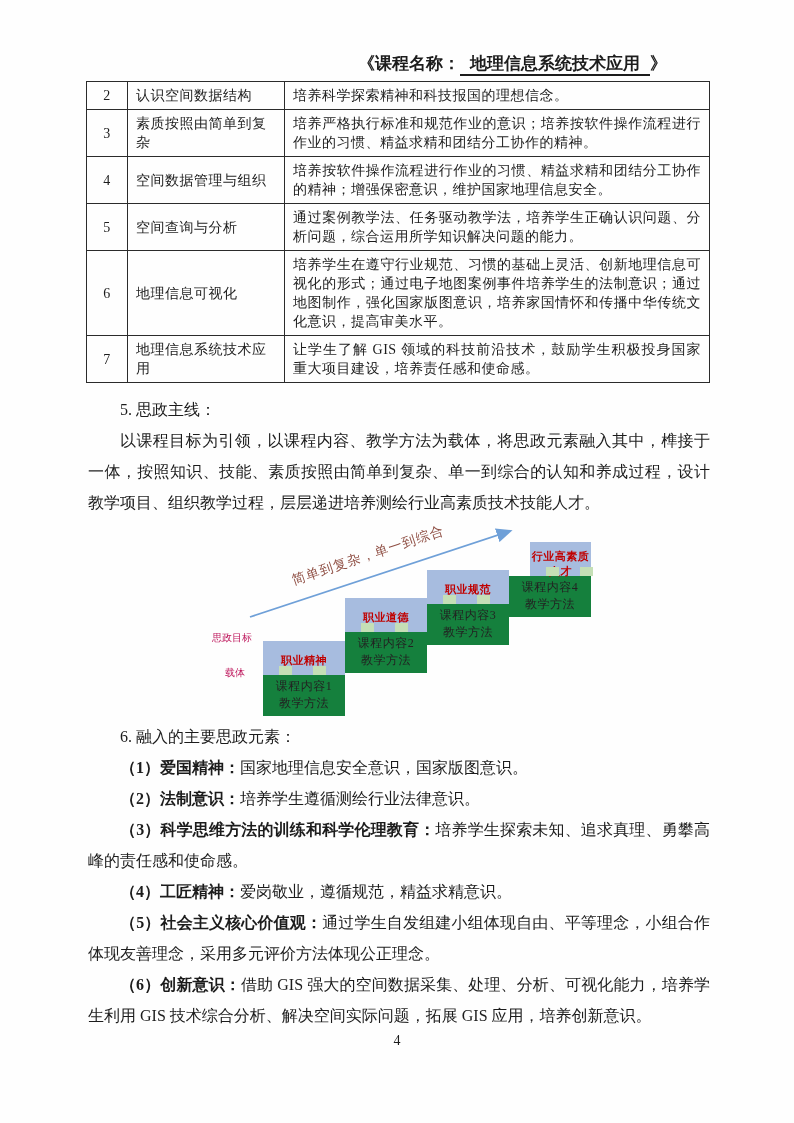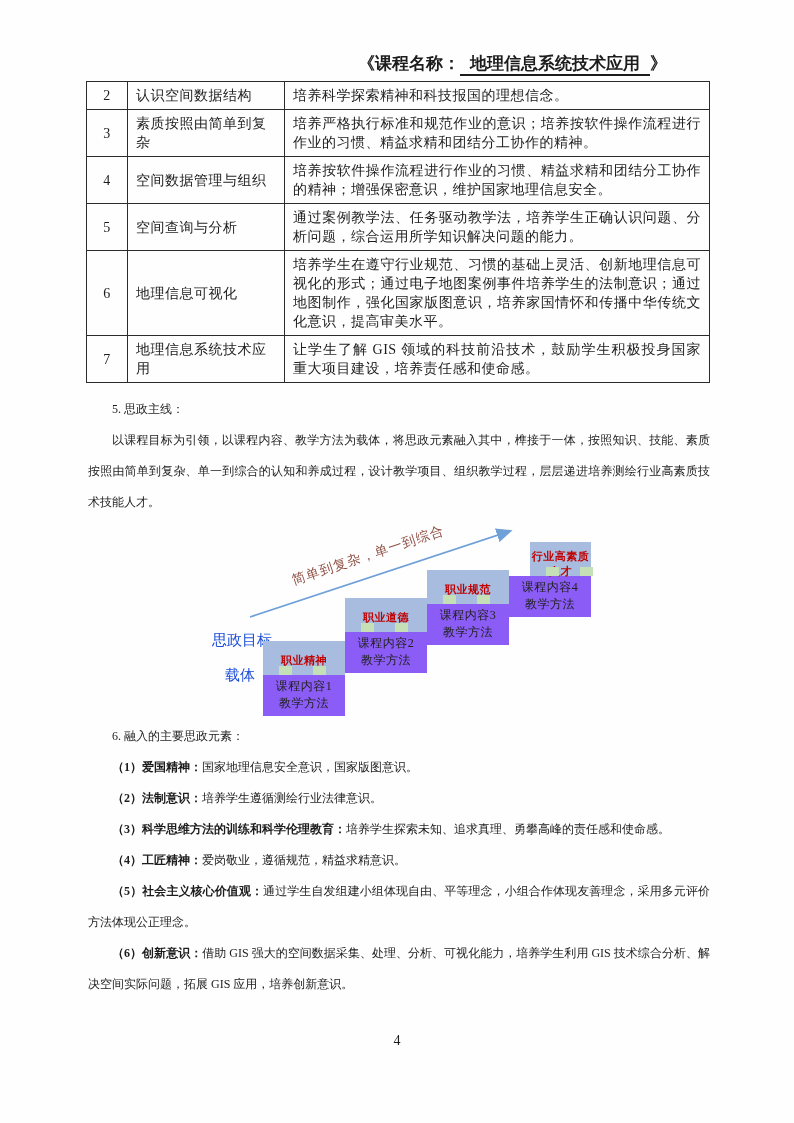--- a/index.html
+++ b/index.html
@@ -39,21 +39,21 @@
     letter-spacing:0.5px;
     vertical-align:middle;
   }
   td.c-num{width:24px;text-align:center;}
   td.c-topic{width:140px;}
   td.c-content{width:408px;text-align:justify;}
   
   .textblock{
     margin:0 84px 0 88px;
     width:622px;
-    font-size:12px;
+    font-size:16px;
     line-height:31px;
     text-align:justify;
   }
   .indent{text-indent:2em;}
   .sec-heading{margin-top:11px;}
   .item-label{font-weight:bold;}
   
   .diagram{
     position:relative;
     width:794px;height:192px;
@@ -65,22 +65,22 @@
     left:288px;top:24px;
     width:170px;
     transform:rotate(-18.5deg);
     font-size:13.5px;
     letter-spacing:1px;
     color:#8f4f44;
     white-space:nowrap;
   }
   .axis-label{
     position:absolute;
-    font-size:15px;
-    color:#1d4ed8;
+    font-size:10px;
+    color:#be185d;
     white-space:nowrap;
     text-align:center;
   }
   .axis-goal{left:212px;top:110px;}
   .axis-carrier{left:225px;top:145px;}
   .step{position:absolute;width:82px;}
   .step1{left:263px;top:120px;}
   .step2{left:345px;top:77px;}
   .step3{left:427px;top:49px;}
   .step4{left:509px;top:21px;}
@@ -100,21 +100,21 @@
   .notch{
     position:absolute;
     bottom:0;
     width:13px;height:9px;
     background:#c5dfb6;
   }
   .notch-a{left:16px;}
   .notch-b{left:50px;}
   .carrier-block{
     height:41px;
-    background:#8b5cf6;
+    background:#15803d;
     color:#222;
     font-size:12px;
     text-align:center;
     line-height:17px;
     padding-top:3px;
     box-sizing:border-box;
     letter-spacing:0.5px;
   }
   
   .page-number{

